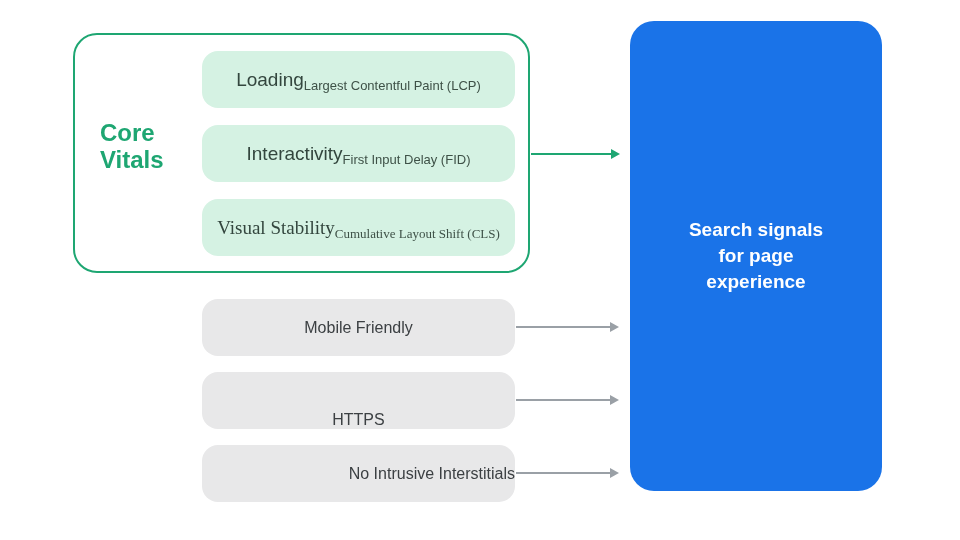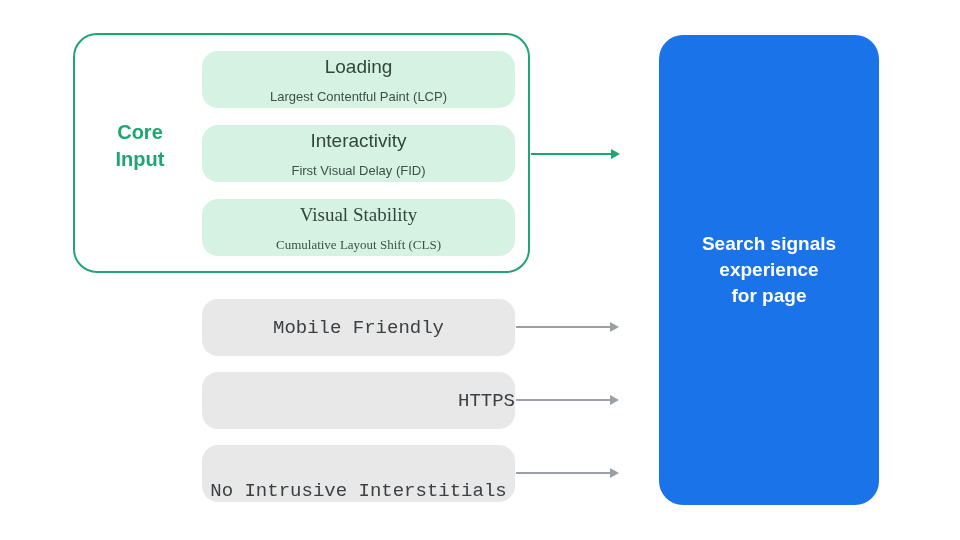--- a/index.html
+++ b/index.html
@@ -21,88 +21,88 @@
   .abs{position:absolute;}
 
   
   .cwv-group{
     left:73px;top:33px;width:457px;height:240px;
     border:2px solid var(--green);border-radius:24px;
     box-sizing:border-box;background:#ffffff;
   }
   .cwv-label{
     left:100px;top:119px;width:80px;
-    color:var(--green);font-size:20px;font-weight:700;
-    line-height:27px;text-align:center;
+    color:var(--green);font-size:24px;font-weight:700;
+    line-height:27px;text-align:left;
   }
 
   
   .pill{
     left:202px;width:313px;height:57px;border-radius:16px;
-    display:flex;flex-direction:column;align-items:center;justify-content:center;
+    display:flex;flex-direction:row;align-items:center;justify-content:center;
     text-align:center;box-sizing:border-box;
   }
   .pill.mint{background:var(--mint);}
   .pill.gray{background:var(--gray-fill);}
   .pill .title{
     font-size:19px;font-weight:500;color:var(--mint-text);
     line-height:22px;
   }
   .pill .subtitle{
     font-size:13px;font-weight:400;color:var(--mint-subtext);
     line-height:15px;margin-top:11px;
   }
   .pill .label{
-    font-size:19px;font-weight:500;color:var(--dark-text);font-family:Liberation Mono, monospace;
+    font-size:16px;font-weight:500;color:var(--dark-text);
   }
   .mint1{top:51px;}  .mint2{top:125px;} .mint3{top:199px;font-family:Liberation Serif, serif;}
   .gray1{top:299px;} .gray2{top:372px;align-items:flex-end;} .gray3{top:445px;justify-content:flex-end;}
 
   
   .arrow{position:absolute;height:2px;}
   .arrow::after{
     content:"";position:absolute;right:-9px;top:-4px;width:0;height:0;
     border-top:5px solid transparent;border-bottom:5px solid transparent;
     border-left:9px solid;
   }
   .arrow-green{background:var(--green);left:531px;top:153px;width:80px;}
   .arrow-green::after{border-left-color:var(--green);}
   .arrow-gray{background:var(--arrow-gray);width:94px;left:516px;}
   .arrow-gray::after{border-left-color:var(--arrow-gray);}
   .ag1{top:326px;} .ag2{top:399px;} .ag3{top:472px;}
 
   
   .result-box{
-    left:630px;top:35px;width:220px;height:470px;
+    left:630px;top:21px;width:252px;height:470px;
     background:var(--blue);border-radius:24px;
-    display:flex;align-items:center;justify-content:center;margin-left:29px;
+    display:flex;align-items:center;justify-content:center;
   }
   .result-text{
     color:#ffffff;font-size:19px;font-weight:700;
     line-height:26px;text-align:center;
   }
 </style>
 </head>
 <body>
 
 <div class="abs cwv-group"></div>
 
 <div class="abs cwv-label">
   <div>Core</div>
-  <div>Input</div>
+  <div>Vitals</div>
 </div>
 
 <div class="abs pill mint mint1">
   <div class="title">Loading</div>
   <div class="subtitle">Largest Contentful Paint (LCP)</div>
 </div>
 
 <div class="abs pill mint mint2">
   <div class="title">Interactivity</div>
-  <div class="subtitle">First Visual Delay (FID)</div>
+  <div class="subtitle">First Input Delay (FID)</div>
 </div>
 
 <div class="abs pill mint mint3">
   <div class="title">Visual Stability</div>
   <div class="subtitle">Cumulative Layout Shift (CLS)</div>
 </div>
 
 <div class="abs pill gray gray1">
   <div class="label">Mobile Friendly</div>
 </div>
@@ -116,16 +116,16 @@
 </div>
 
 <div class="arrow arrow-green"></div>
 <div class="arrow arrow-gray ag1"></div>
 <div class="arrow arrow-gray ag2"></div>
 <div class="arrow arrow-gray ag3"></div>
 
 <div class="abs result-box">
   <div class="result-text">
     <div>Search signals</div>
+    <div>for page</div>
     <div>experience</div>
-    <div>for page</div>
   </div>
 </div>
 
 </body></html>

